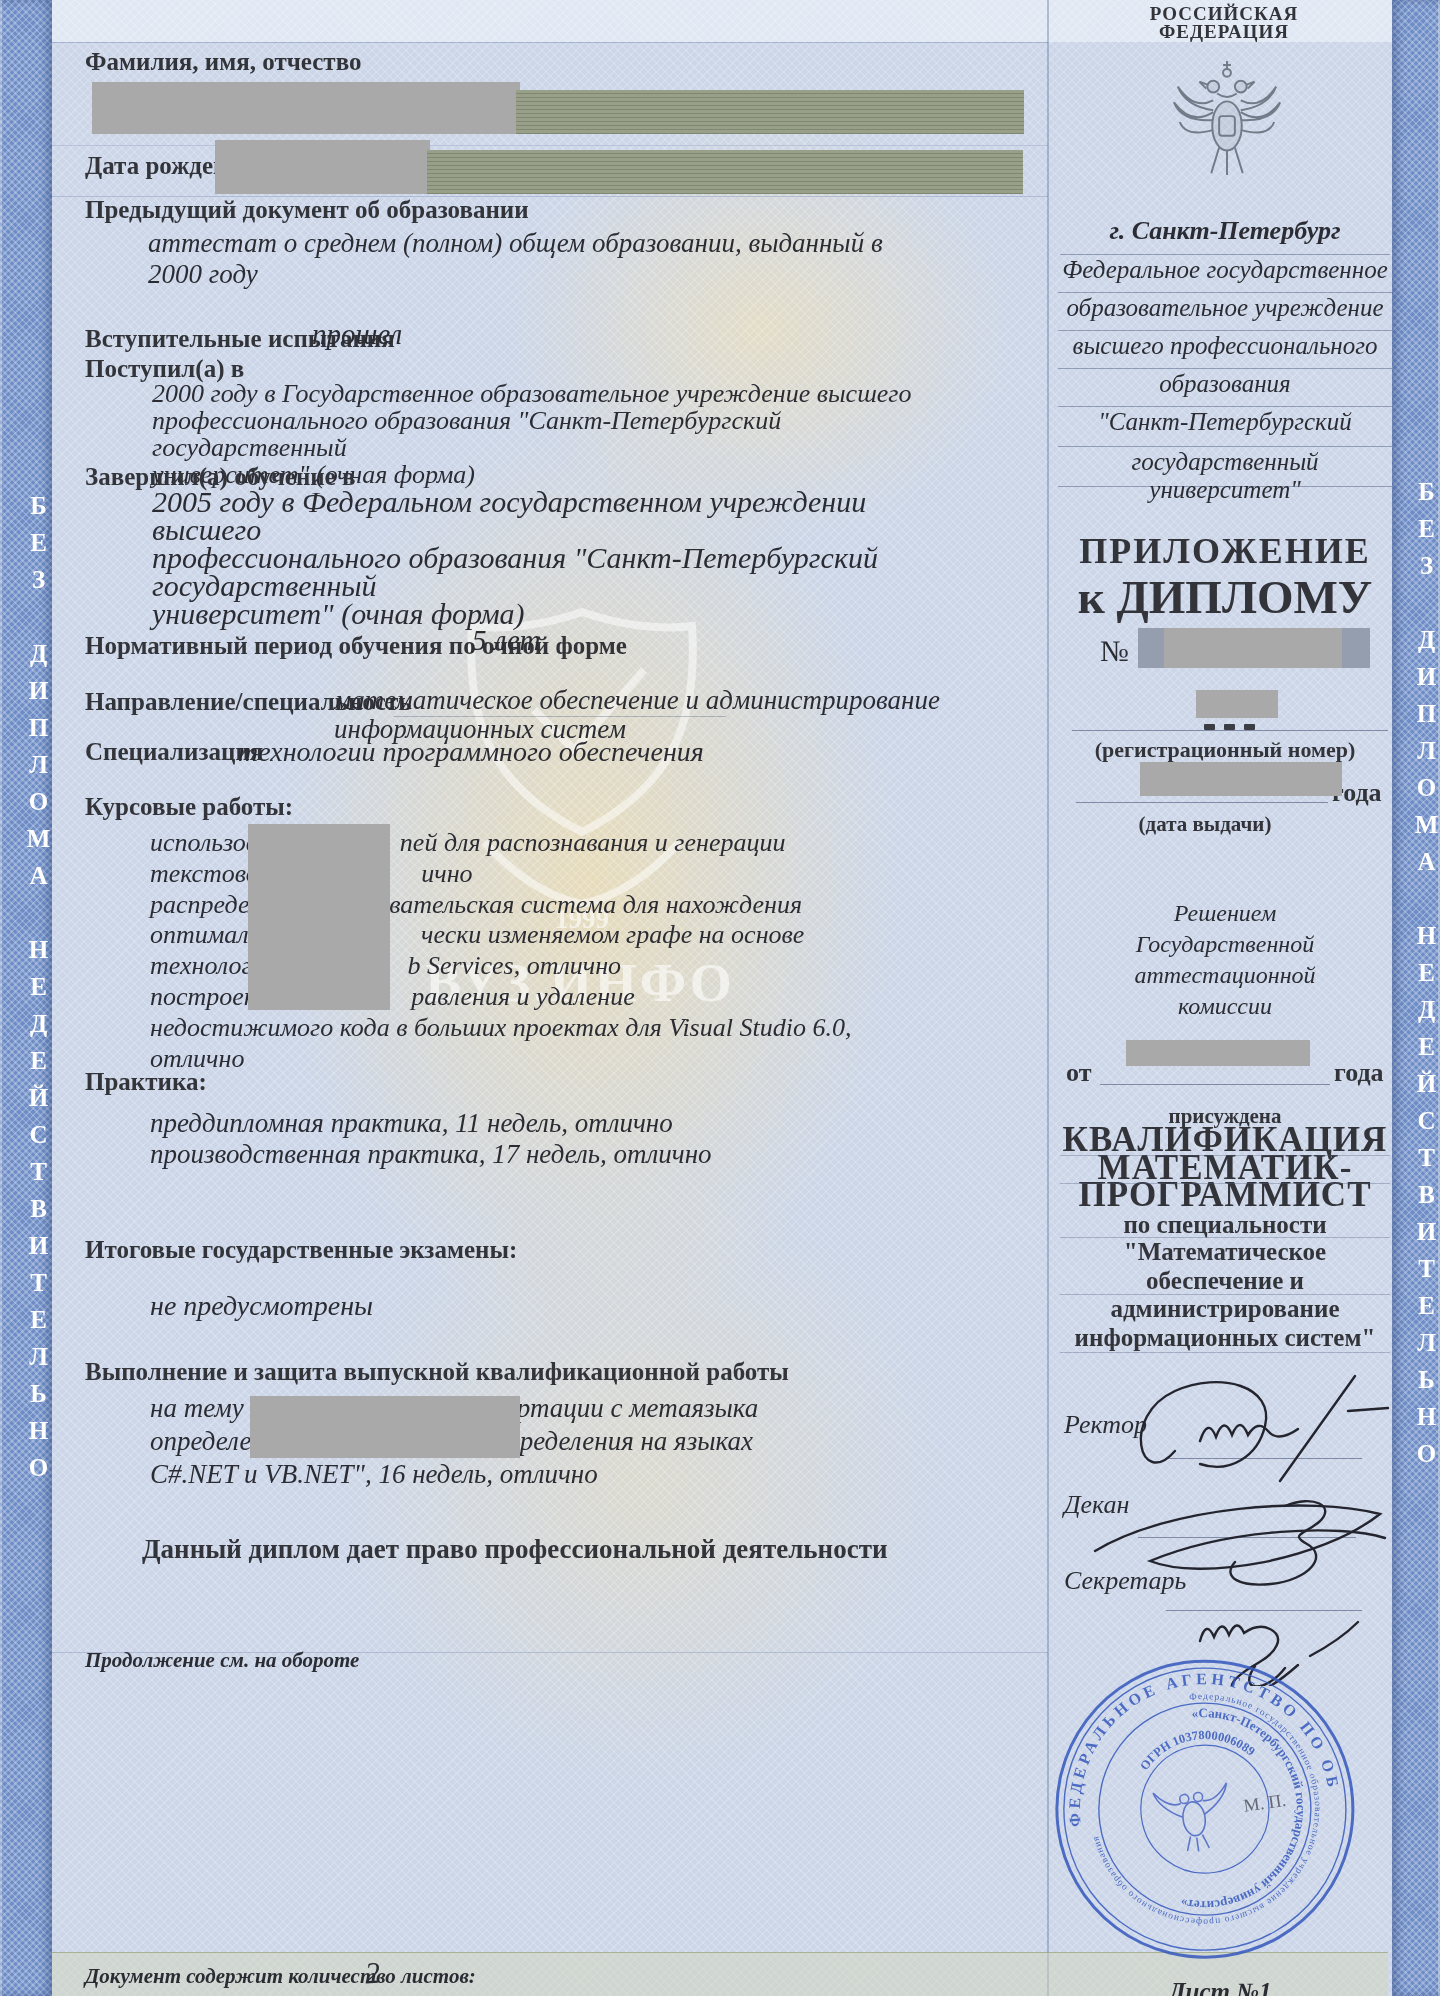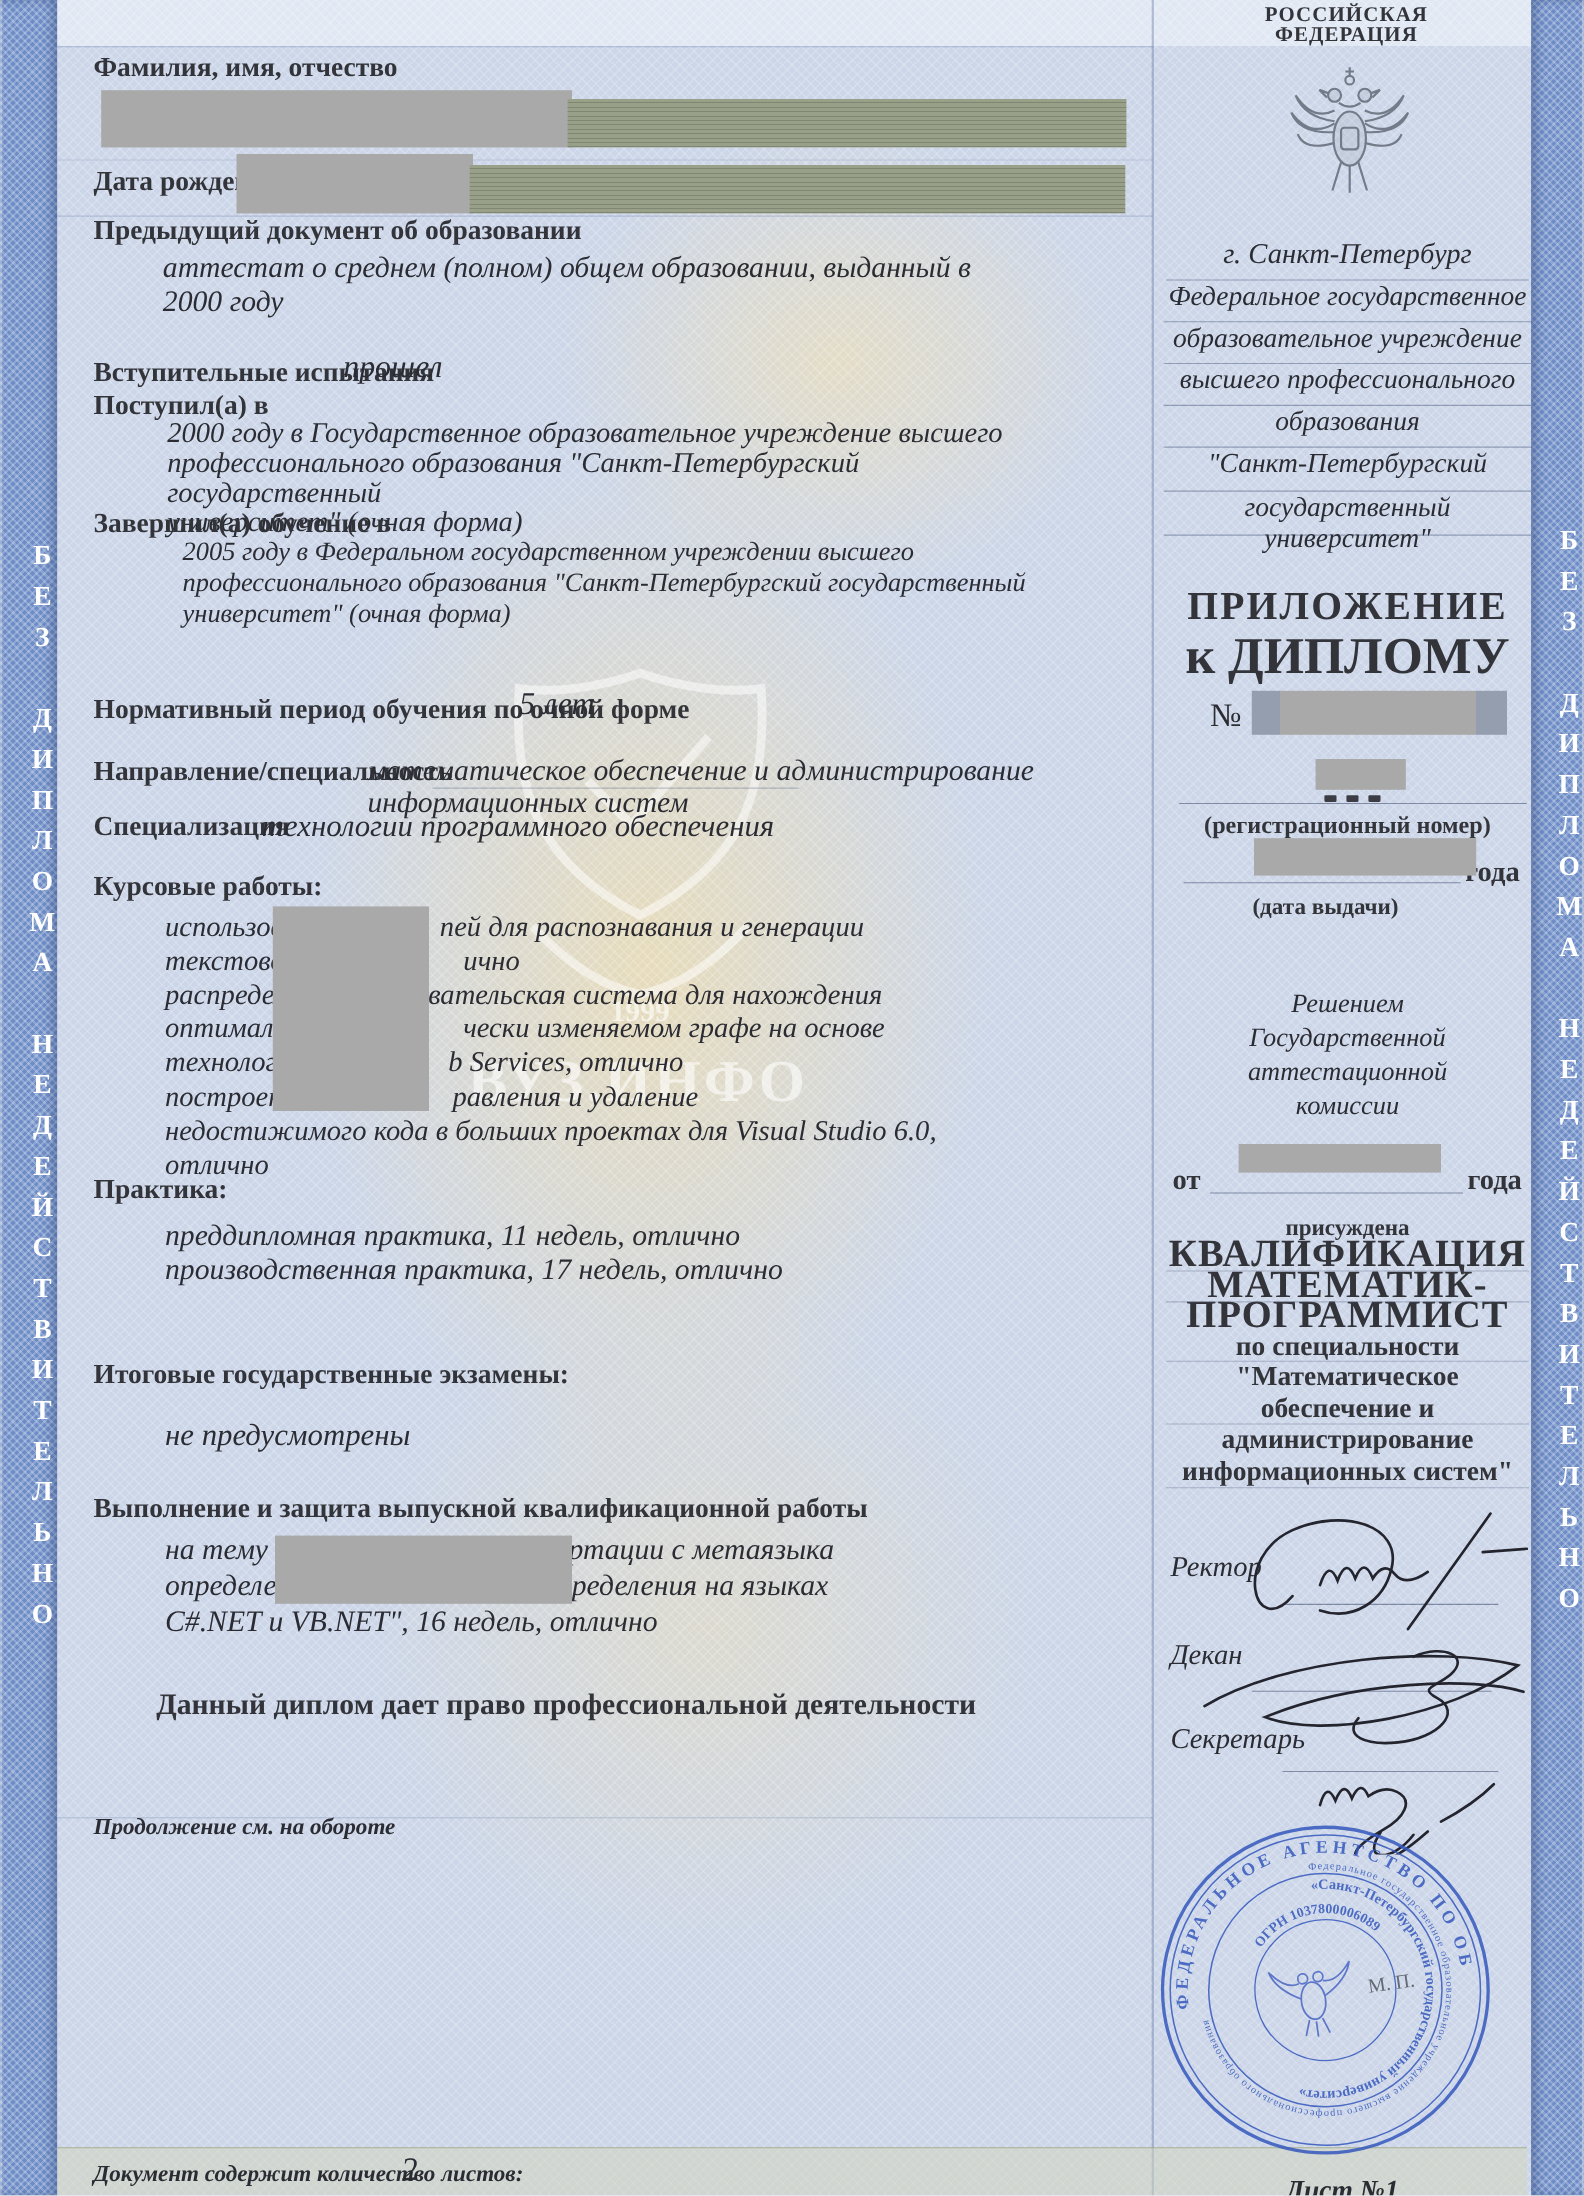--- a/index.html
+++ b/index.html
@@ -113,21 +113,21 @@
 
   <div class="abs layer lbl" style="left:85px;top:325px;font-size:25px;">Вступительные испытания</div>
   <div class="abs layer val" style="left:312px;top:318px;font-size:29px;">прошел</div>
 
   <div class="abs layer lbl" style="left:85px;top:355px;font-size:25px;">Поступил(а) в</div>
   <div class="abs layer val ml" style="left:152px;top:380px;font-size:26px;line-height:27px;width:820px;">2000 году в Государственное образовательное учреждение высшего
 профессионального образования "Санкт-Петербургский государственный
 университет" (очная форма)</div>
 
   <div class="abs layer lbl" style="left:85px;top:463px;font-size:25px;text-align:center;">Завершил(а) обучение в</div>
-  <div class="abs layer val ml" style="left:152px;top:488px;font-size:24px;line-height:28px;width:820px;margin-left:14px;">2005 году в Федеральном государственном учреждении высшего
+  <div class="abs layer val ml" style="left:152px;top:488px;font-size:30px;line-height:28px;width:820px;">2005 году в Федеральном государственном учреждении высшего
 профессионального образования "Санкт-Петербургский государственный
 университет" (очная форма)</div>
 
   <div class="abs layer lbl" style="left:85px;top:632px;font-size:25px;">Нормативный период обучения по очной форме</div>
   <div class="abs layer val" style="left:472px;top:624px;font-size:29px;">5 лет</div>
 
   <div class="abs layer lbl" style="left:85px;top:688px;font-size:25px;">Направление/специальность</div>
   <div class="abs layer val ml" style="left:318px;top:686px;font-size:27px;line-height:29px;width:620px;margin-left:16px;">математическое обеспечение и администрирование
 информационных систем</div>
   <div class="abs rule-faint layer" style="left:393px;top:716px;width:333px;"></div>
@@ -183,21 +183,21 @@
       <path d="M46,64 Q14,66 6,46 Q24,70 46,56" fill="none"></path>
       <path d="M46,74 Q18,82 12,66" fill="none"></path>
       <path d="M74,54 Q102,50 110,30 Q94,54 74,44" fill="none"></path>
       <path d="M74,64 Q106,66 114,46 Q96,70 74,56" fill="none"></path>
       <path d="M74,74 Q102,82 108,66" fill="none"></path>
       <path d="M52,92 L44,118 M60,95 L60,120 M68,92 L76,118" fill="none"></path>
       <rect x="52" y="60" width="16" height="20" rx="3" fill="none"></rect>
     </g>
   </svg>
 
-  <div class="abs layer val center rulline" style="left:1060px;top:216px;width:330px;height:38px;font-size:26px;">г. Санкт-Петербург</div>
+  <div class="abs layer val center rulline" style="left:1060px;top:216px;width:330px;height:38px;font-size:26px;font-weight:bold;">г. Санкт-Петербург</div>
   <div class="abs layer val center rulline" style="left:1058px;top:256px;width:334px;height:36px;font-size:25px;">Федеральное государственное</div>
   <div class="abs layer val center rulline" style="left:1058px;top:332px;width:334px;height:36px;font-size:25px;">высшего профессионального</div>
   <div class="abs layer val center rulline" style="left:1058px;top:294px;width:334px;height:36px;font-size:25px;">образовательное учреждение</div>
   <div class="abs layer val center rulline" style="left:1058px;top:370px;width:334px;height:36px;font-size:25px;">образования</div>
   <div class="abs layer val center rulline" style="left:1058px;top:408px;width:334px;height:38px;font-size:25px;">"Санкт-Петербургский</div>
   <div class="abs layer val center rulline" style="left:1058px;top:448px;width:334px;height:38px;font-size:25px;">государственный университет"</div>
 
   <div class="abs layer lbl center" style="left:1058px;top:530px;width:334px;font-size:36px;letter-spacing:2px;">ПРИЛОЖЕНИЕ</div>
   <div class="abs layer lbl center" style="left:1058px;top:570px;width:334px;font-size:47px;">к ДИПЛОМУ</div>
 

